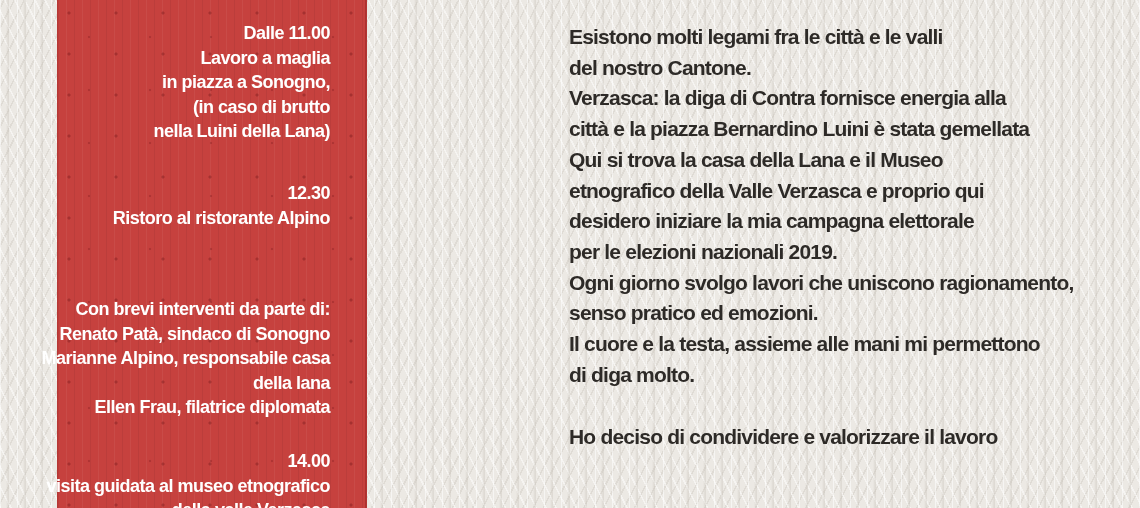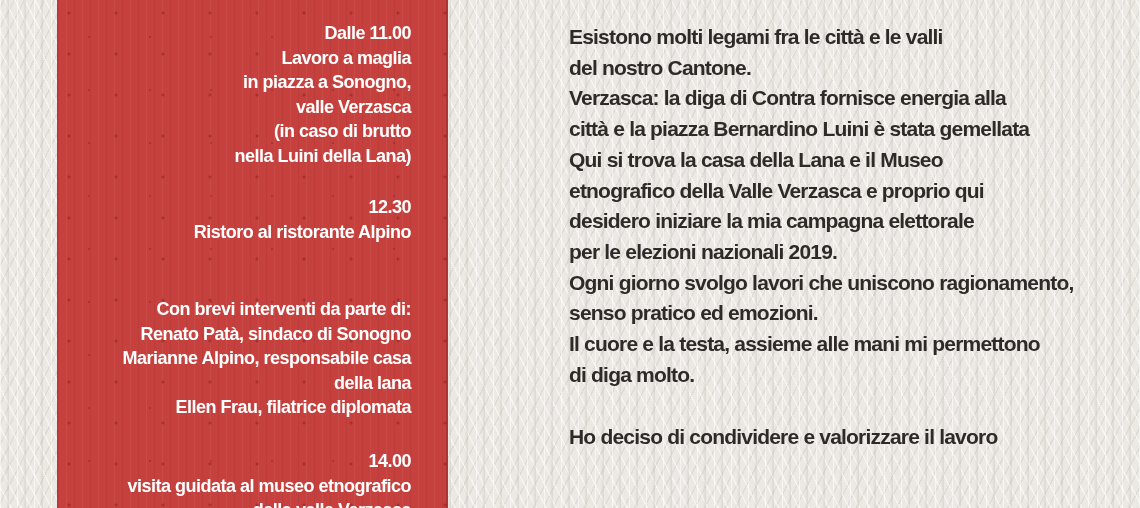--- a/index.html
+++ b/index.html
@@ -12,62 +12,61 @@
     background-image:
       repeating-linear-gradient(90deg,
         rgba(255,255,255,0.55) 0px 1px,
         rgba(233,229,223,0) 1px 6px,
         rgba(197,191,182,0.35) 8px 9px,
         rgba(255,255,255,0) 9px 17px),
       repeating-linear-gradient(63deg, rgba(255,255,255,0.5) 0px 1.5px, rgba(0,0,0,0) 1.5px 9px),
       repeating-linear-gradient(-63deg, rgba(176,169,158,0.22) 0px 1.5px, rgba(0,0,0,0) 1.5px 9px);
   }
   .red-panel{
-    position:absolute;left:57px;top:0;width:391px;height:508px;
+    position:absolute;left:57px;top:0;width:310px;height:508px;
     background-color:#c6413e;
     background-image:
       radial-gradient(circle at 11px 13px, rgba(97,13,17,0.33) 0 1.3px, rgba(0,0,0,0) 1.8px),
       radial-gradient(circle at 31px 37px, rgba(97,13,17,0.24) 0 1.1px, rgba(0,0,0,0) 1.6px),
       repeating-linear-gradient(90deg,
         rgba(0,0,0,0.055) 0 1.5px, rgba(0,0,0,0) 1.5px 8px,
         rgba(255,255,255,0.05) 8px 9.5px, rgba(0,0,0,0) 9.5px 16px);
     background-size:47px 41px, 61px 53px, auto;
     border-left:1px solid rgba(140,25,25,0.25);
     border-right:2px solid rgba(140,25,25,0.30);
     box-sizing:border-box;
   }
   .sched-block{
     position:absolute;right:35px;
     text-align:right;white-space:nowrap;
     color:#ffffff;font-weight:700;
     font-size:18px;line-height:24.5px;letter-spacing:-0.5px;
   }
   .b-morning{top:21px;}
-  .b-lunch{top:195px;}
+  .b-lunch{top:181px;}
   .b-speakers{top:297px;}
   .b-afternoon{top:449px;}
   .intro-col{
     position:absolute;left:569px;top:22px;
     color:#2d2a27;font-weight:700;
     font-size:21px;line-height:30.7px;letter-spacing:-0.8px;
     white-space:nowrap;
   }
   .closing{margin-top:32px;}
 </style>
 </head>
 <body>
 
 <div class="canvas">
 
   <section class="red-panel">
     <div class="sched-block b-morning">
         <div>Dalle 11.00</div>
         <div>Lavoro a maglia</div>
         <div>in piazza a Sonogno,</div>
-        <div>valle Verzasca</div>
         <div>(in caso di brutto</div>
         <div>nella Luini della Lana)</div>
       </div>
     <div class="sched-block b-lunch">
         <div>12.30</div>
         <div>Ristoro al ristorante Alpino</div>
       </div>
     <div class="sched-block b-speakers">
         <div>Con brevi interventi da parte di:</div>
         <div>Renato Patà, sindaco di Sonogno</div>

